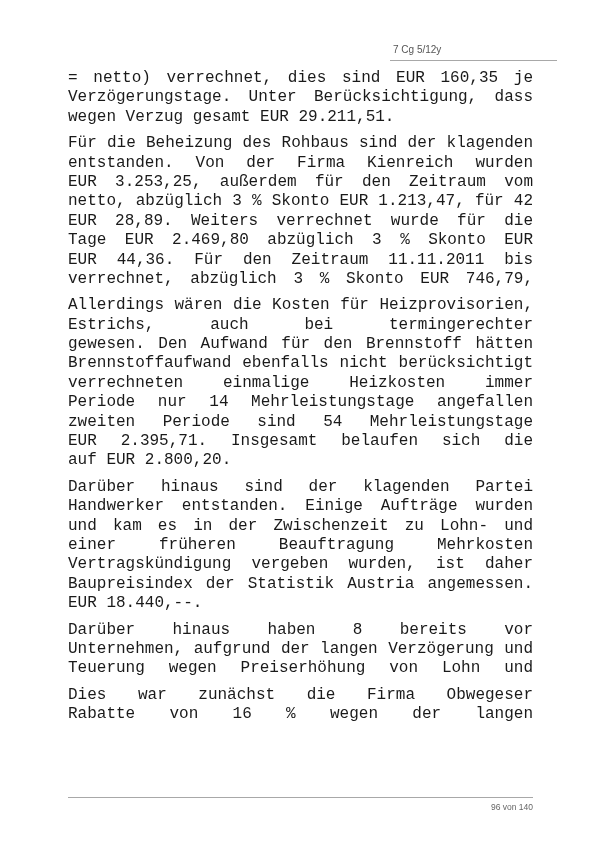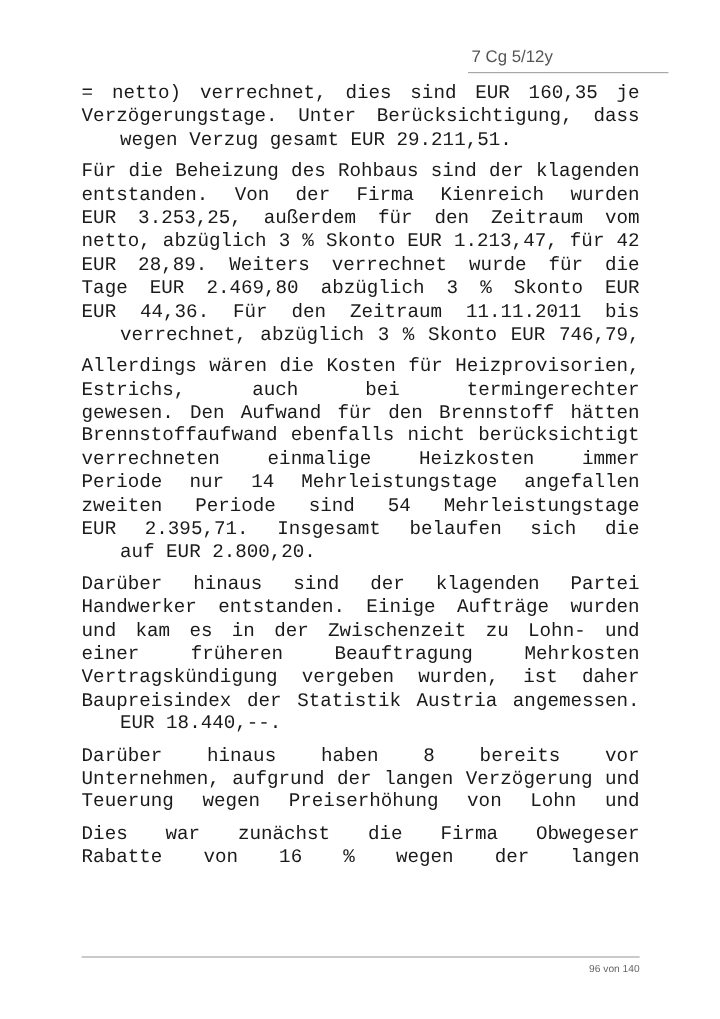--- a/index.html
+++ b/index.html
@@ -1,25 +1,25 @@
 <!DOCTYPE html>
 <html><head>
 <meta charset="utf-8">
 <style>
   html, body { margin: 0; padding: 0; background: #ffffff; }
   body { width: 600px; height: 849px; position: relative; overflow: hidden;
          font-family: "Liberation Sans", sans-serif; color: #1a1a1a; }
   .header { position: absolute; left: 390px; top: 39px; width: 167px;
             border-bottom: 1px solid #a8a8a8; padding-bottom: 3px; }
-  .header-text { font-size: 14px; color: #555; padding-left: 3px; }
+  .header-text { font-size: 10px; color: #555; padding-left: 3px; }
   .content { position: absolute; left: 68px; top: 69px; width: 465px; }
   .para { margin: 0 0 7px 0; }
   .line { font-size: 16px; line-height: 19.4px; height: 19.4px; white-space: nowrap;
           text-align: justify; text-align-last: justify; font-family: Liberation Mono, monospace; }
-  .line.last { text-align-last: left; margin-left: 32px; }
+  .line.last { text-align-last: left; }
   .footer-rule { position: absolute; left: 68px; top: 797px; width: 465px;
                  border-top: 1px solid #a8a8a8; }
   .footer-text { position: absolute; right: 67px; top: 802px; font-size: 8.5px; color: #666; }
 </style>
 </head>
 <body>
 
 <div class="header">
   <span class="header-text">7 Cg 5/12y</span>
 </div>

